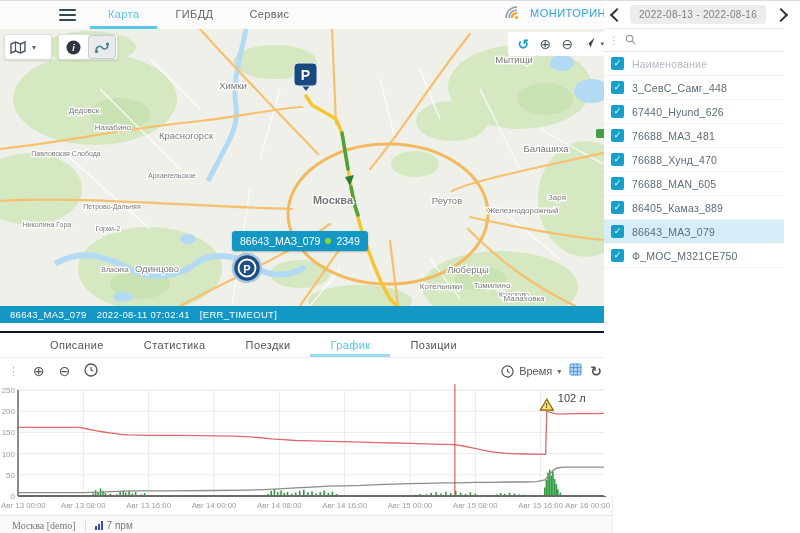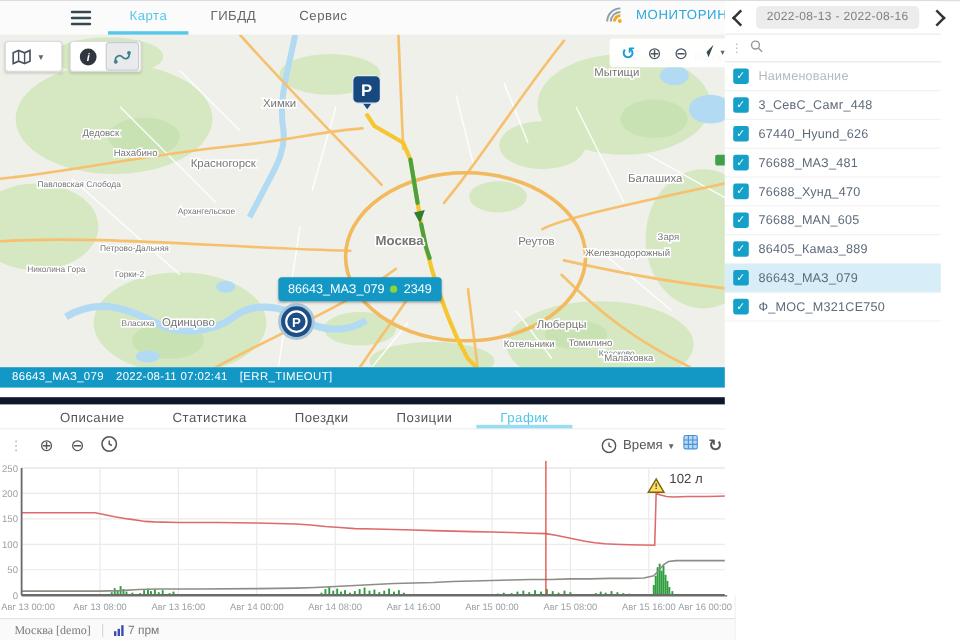--- a/index.html
+++ b/index.html
@@ -24,21 +24,21 @@
   #map-controls .ctl{width:22px;text-align:center;font-size:14px;color:#4a5560;cursor:pointer;}
   #map-tooltip{position:absolute;left:232px;top:202px;height:20px;background:#1398c6;border-radius:3px;color:#fff;font-size:10.5px;display:flex;align-items:center;padding:0 8px;gap:5px;box-shadow:0 1px 2px rgba(0,0,0,.25);}
   #map-tooltip .dot{width:6px;height:6px;border-radius:50%;background:#8ed62e;display:inline-block;}
   
   #map-status{left:0;top:305px;width:612px;height:17px;background:#1398c6;color:#fff;font-size:9.5px;display:flex;align-items:center;letter-spacing:.3px;}
   #map-status span{margin-left:10px;}
   
   #gutter{left:612px;top:0;width:8px;height:533px;background:#fff;border-left:1px solid #ececec;}
   .gutter-dots{position:absolute;left:1px;color:#8a8a8a;font-size:10px;line-height:5px;cursor:col-resize;}
   
-  #detail-tabs{left:0;top:330px;width:612px;height:27px;border-top:6px solid #0f172a;border-bottom:1px solid #ececec;display:flex;align-items:stretch;padding-left:30px;box-sizing:border-box;background:#fff;}
+  #detail-tabs{left:0;top:330px;width:612px;height:27px;border-top:2px solid #0f172a;border-bottom:1px solid #ececec;display:flex;align-items:stretch;padding-left:30px;box-sizing:border-box;background:#fff;}
   .dtab{padding:0 20px;line-height:24px;font-size:11px;color:#555;letter-spacing:.4px;cursor:pointer;border-bottom:3px solid transparent;box-sizing:border-box;}
   .dtab.active{color:#4fc6ea;border-bottom-color:#9adcf2;}
   #chart-toolbar{left:0;top:357px;width:612px;height:26px;border-bottom:1px solid #f0f0f0;display:flex;align-items:center;background:#fff;}
   #chart-toolbar .kebab{color:#b5b5b5;font-size:11px;margin-left:8px;cursor:pointer;}
   #chart-toolbar .cbtn{font-size:14px;color:#555;margin-left:14px;cursor:pointer;line-height:1;}
   #chart-toolbar .right{margin-left:auto;display:flex;align-items:center;gap:8px;margin-right:10px;}
   #time-select{display:flex;align-items:center;gap:5px;font-size:11px;color:#555;cursor:pointer;}
   #chart-wrap{left:0;top:383px;width:612px;height:130px;background:#fff;}
   
   #footer{left:0;top:514px;width:612px;height:19px;background:#fafafa;border-top:1px solid #e3e3e3;display:flex;align-items:center;font-size:10px;color:#7a7a7a;}
@@ -250,22 +250,22 @@
 
   <div id="gutter" class="abs">
     <div class="gutter-dots" style="top:252px;">⋮</div>
     <div class="gutter-dots" style="top:425px;">⋮</div>
   </div>
 
   <div id="detail-tabs" class="abs">
       <div class="dtab">Описание</div>
       <div class="dtab">Статистика</div>
       <div class="dtab">Поездки</div>
+      <div class="dtab active">График</div>
       <div class="dtab">Позиции</div>
-      <div class="dtab active">График</div>
     </div>
 
   <div id="chart-toolbar" class="abs">
     <span class="kebab">⋮</span>
     <span class="cbtn">⊕</span>
     <span class="cbtn">⊖</span>
     <span class="cbtn">
       <svg width="14" height="14" viewBox="0 0 14 14">
           <circle cx="7" cy="7" r="6" fill="none" stroke="#555" stroke-width="1.3"></circle>
           <path d="M7,4 V7 L9.3,8.3" fill="none" stroke="#555" stroke-width="1.2"></path>

